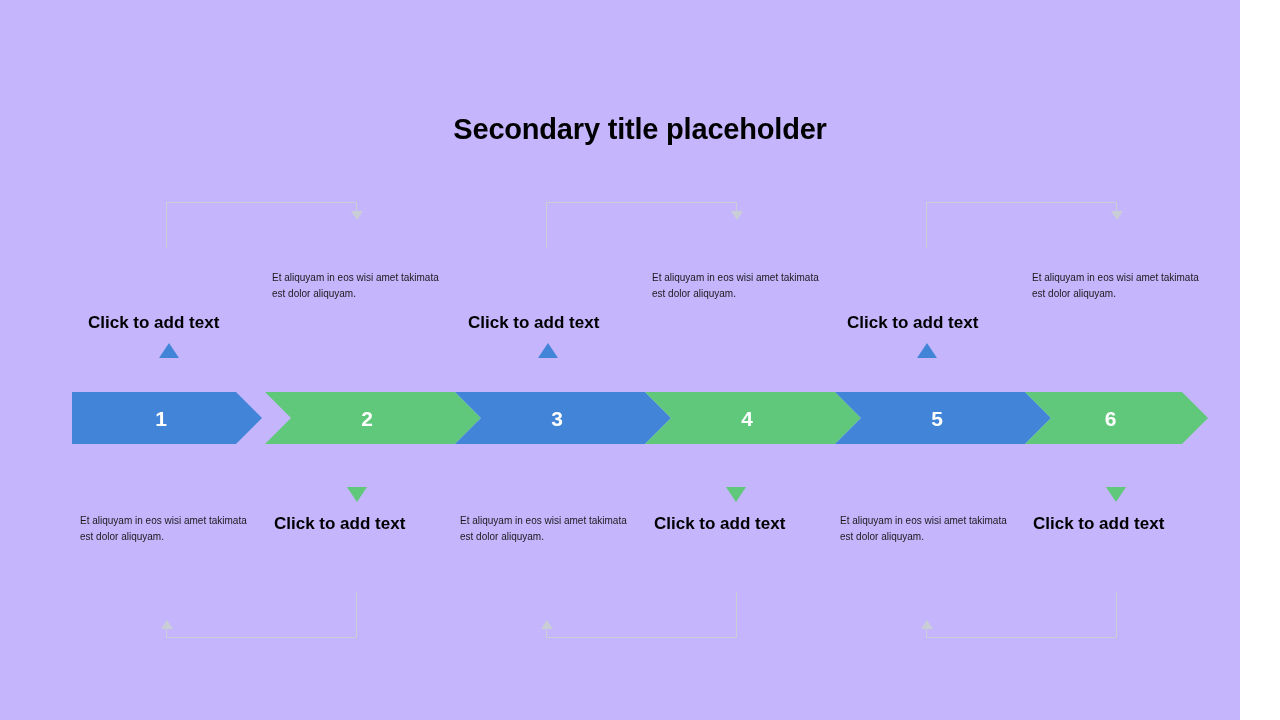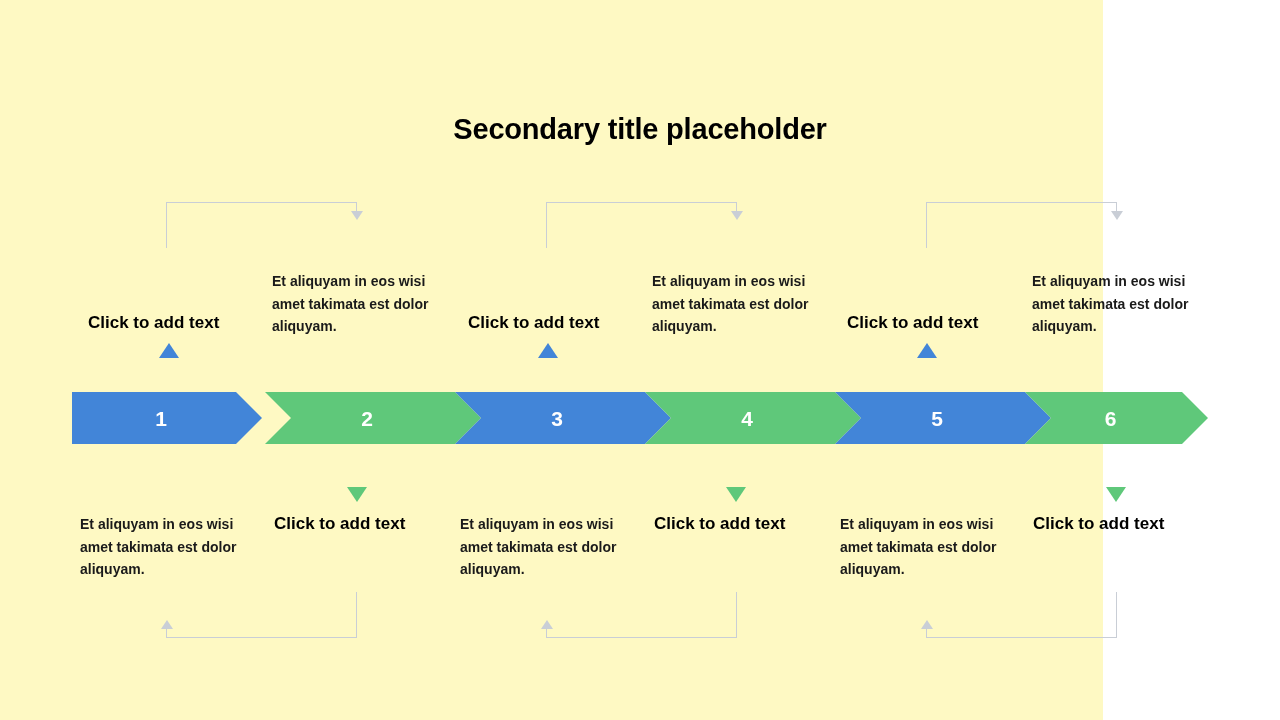--- a/index.html
+++ b/index.html
@@ -12,23 +12,23 @@
     height: 720px;
     position: relative;
     overflow: hidden;
     font-family: "Liberation Sans", sans-serif;
     color: #000000;
   }
 
   #slide {
     position: absolute;
     left: 0; top: 0;
-    width: 1103px;
+    width: 1240px;
     height: 720px;
-    background: #fef9c3;
+    background: #c4b5fd;
   }
 
   
   .title {
     position: absolute;
     left: 0;
     top: 113px;
     width: 1280px;
     text-align: center;
     font-size: 29px;
@@ -102,22 +102,22 @@
   .label-bold {
     position: absolute;
     font-size: 17px;
     font-weight: bold;
     color: #000000;
     white-space: nowrap;
     line-height: 1.2;
   }
   .body-text {
     position: absolute;
-    font-size: 14px;
-    font-weight: bold;
+    font-size: 10px;
+    font-weight: normal;
     color: #1a1a1a;
     line-height: 1.62;
   }
 </style>
 </head>
 <body>
 
 <div id="slide">
 
   <div class="title">Secondary title placeholder</div>

